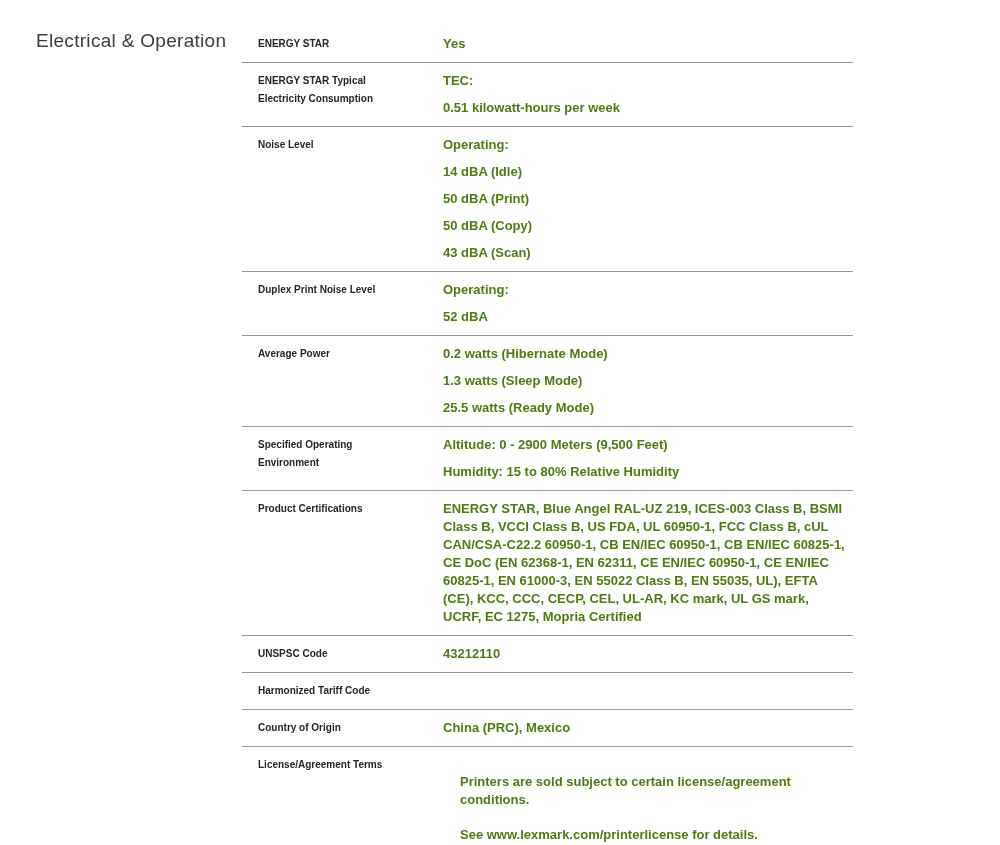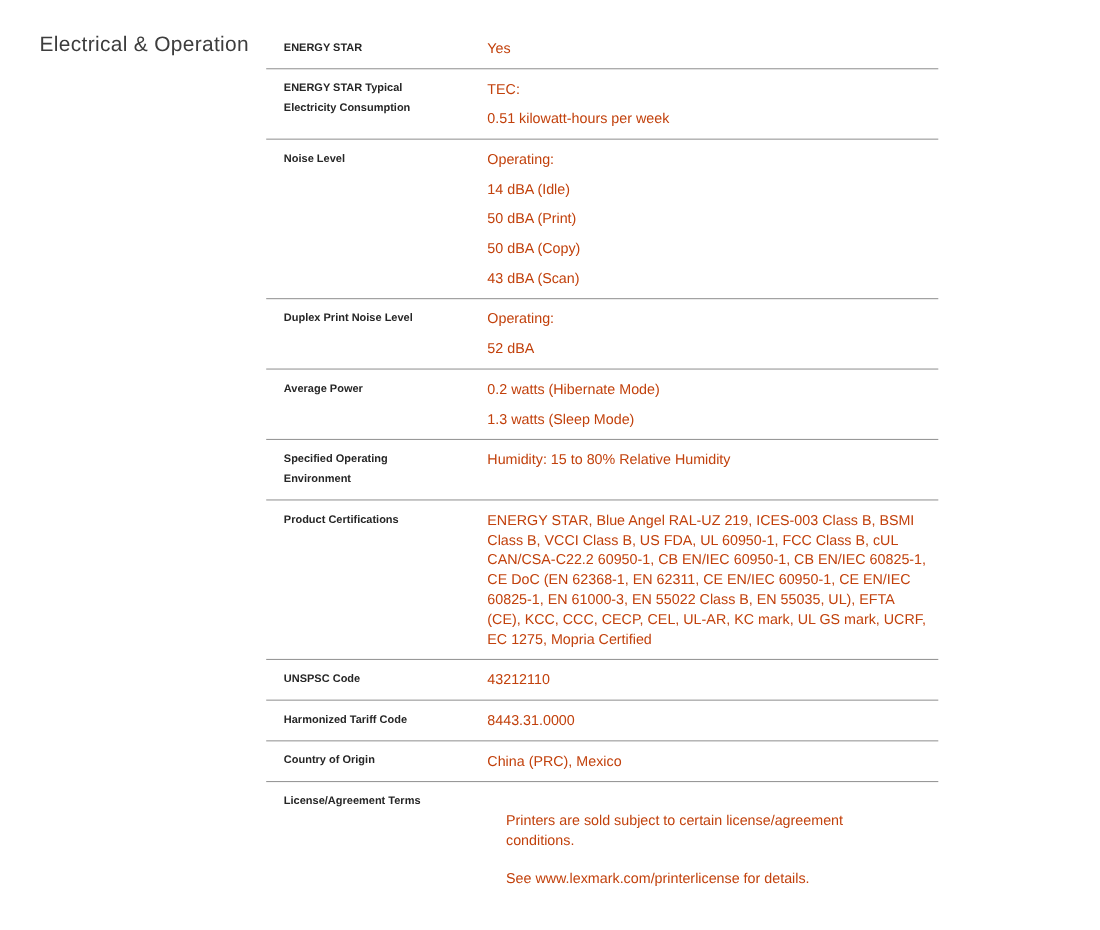--- a/index.html
+++ b/index.html
@@ -48,22 +48,22 @@
     padding: 0 32px 9px 16px;
     font-size: 10px;
     font-weight: 700;
     color: #262626;
     line-height: 18px;
   }
   .spec-value {
     flex: 1 1 auto;
     padding-right: 8px;
     font-size: 13px;
-    font-weight: 400;
-    color: #c2410c;
+    font-weight: 700;
+    color: #4d7c0f;
     line-height: 18px;
   }
   .spec-value p {
     margin: 0 0 9px 0;
   }
   .spec-row.tight .spec-value p {
     margin: 17px;
   }
   .spec-row.tight .spec-value p:last-child {
     margin-bottom: 9px;
@@ -104,45 +104,44 @@
         <div class="spec-value">
           <p>Operating:</p>
           <p>52 dBA</p>
         </div>
       </div>
       <div class="spec-row">
         <div class="spec-label">Average Power</div>
         <div class="spec-value">
           <p>0.2 watts (Hibernate Mode)</p>
           <p>1.3 watts (Sleep Mode)</p>
+          <p>25.5 watts (Ready Mode)</p>
         </div>
       </div>
       <div class="spec-row">
         <div class="spec-label">Specified Operating Environment</div>
         <div class="spec-value">
+          <p>Altitude: 0 - 2900 Meters (9,500 Feet)</p>
           <p>Humidity: 15 to 80% Relative Humidity</p>
         </div>
       </div>
       <div class="spec-row">
         <div class="spec-label">Product Certifications</div>
         <div class="spec-value">
           <p>ENERGY STAR, Blue Angel RAL-UZ 219, ICES-003 Class B, BSMI Class B, VCCI Class B, US FDA, UL 60950-1, FCC Class B, cUL CAN/CSA-C22.2 60950-1, CB EN/IEC 60950-1, CB EN/IEC 60825-1, CE DoC (EN 62368-1, EN 62311, CE EN/IEC 60950-1, CE EN/IEC 60825-1, EN 61000-3, EN 55022 Class B, EN 55035, UL), EFTA (CE), KCC, CCC, CECP, CEL, UL-AR, KC mark, UL GS mark, UCRF, EC 1275, Mopria Certified</p>
         </div>
       </div>
       <div class="spec-row">
         <div class="spec-label">UNSPSC Code</div>
         <div class="spec-value">
           <p>43212110</p>
         </div>
       </div>
       <div class="spec-row">
         <div class="spec-label">Harmonized Tariff Code</div>
-        <div class="spec-value">
-          <p>8443.31.0000</p>
-        </div>
       </div>
       <div class="spec-row">
         <div class="spec-label">Country of Origin</div>
         <div class="spec-value">
           <p>China (PRC), Mexico</p>
         </div>
       </div>
       <div class="spec-row tight">
         <div class="spec-label">License/Agreement Terms</div>
         <div class="spec-value">

